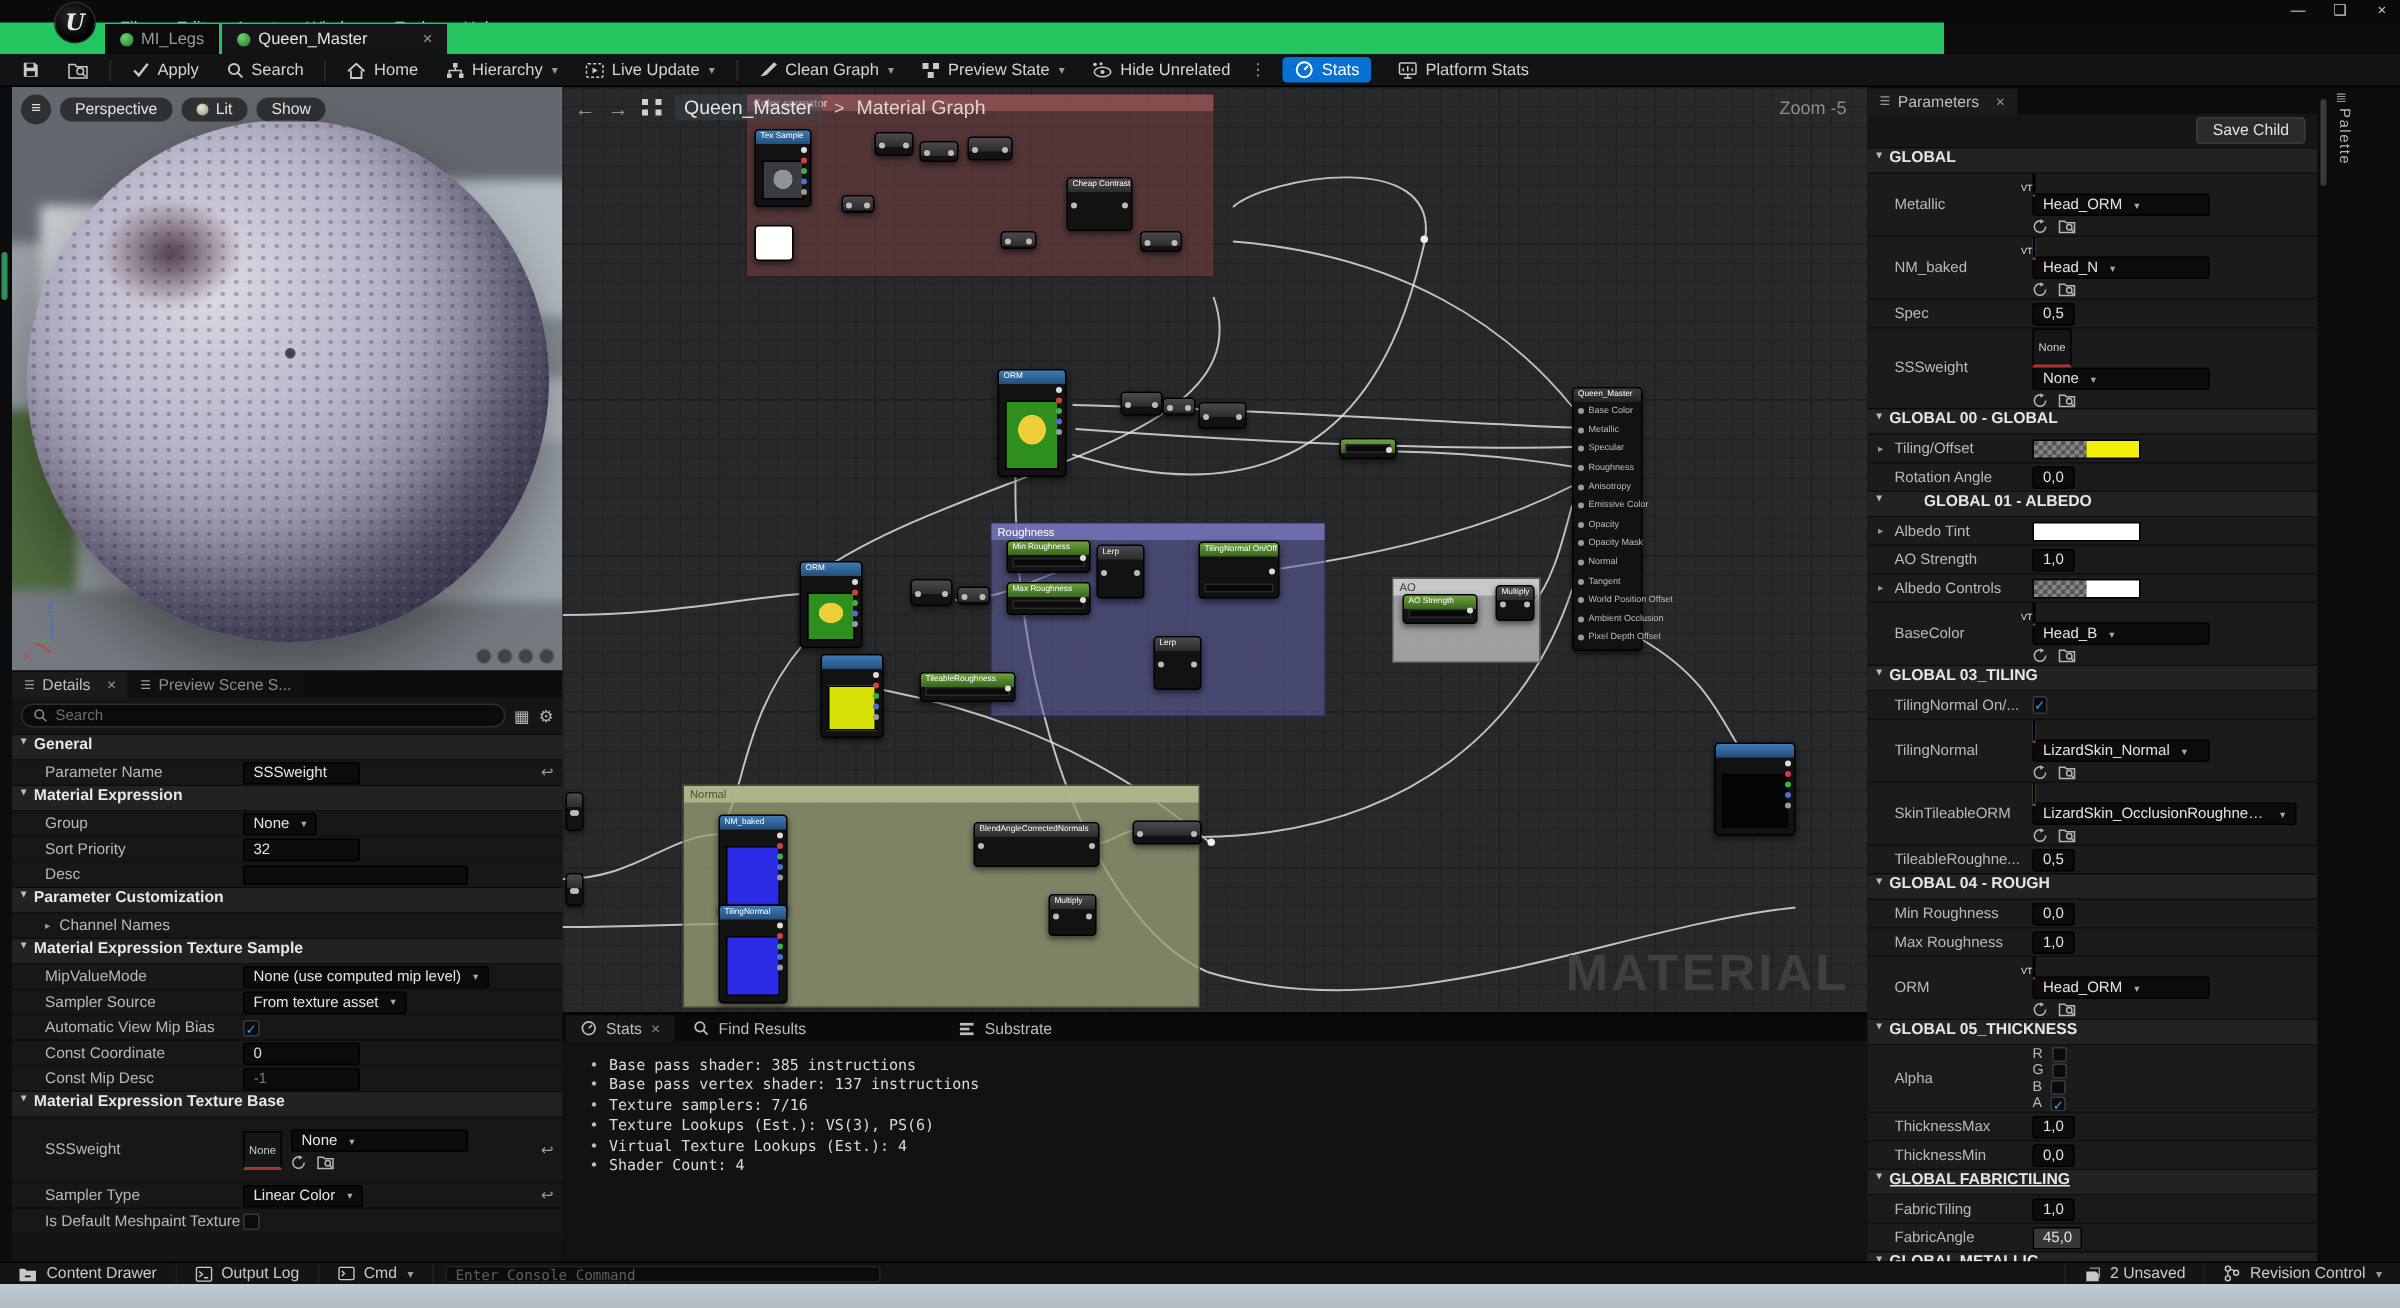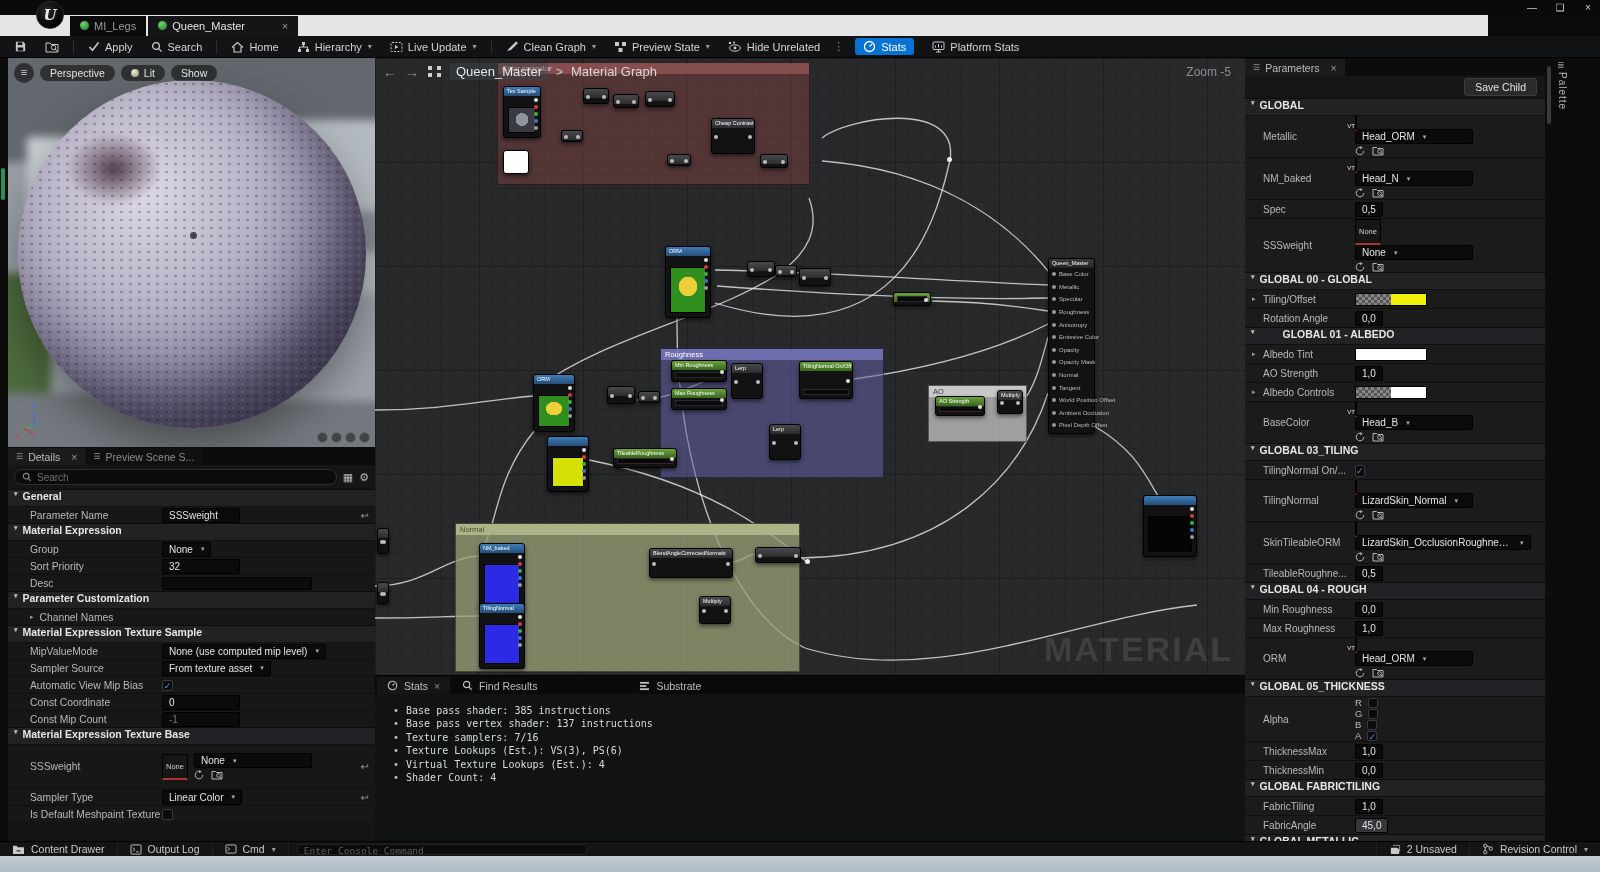--- a/index.html
+++ b/index.html
@@ -5,21 +5,21 @@
 *{margin:0;padding:0;box-sizing:border-box}
 body{width:1600px;height:872px;background:#0b0b0c;font-family:"Liberation Sans",sans-serif;overflow:hidden;position:relative;color:#ccc;font-size:11px}
 .abs{position:absolute}
 
 #menubar{left:0;top:0;width:1600px;height:15px;background:#0a0a0b}
 #menu-items{position:absolute;left:70px;top:12px;display:flex}
 #menu-items span{padding:0 10px;font-size:11px;color:#d6d6d6;line-height:14px}
 #winctl{position:absolute;right:6px;top:1px;display:flex;gap:16px;color:#cfcfcf;font-size:10px;line-height:13px}
 #winctl .wc{width:12px;text-align:center}
 #ue-logo{left:36px;top:1px;width:28px;height:28px;border-radius:50%;background:radial-gradient(circle at 40% 35%,#2a2a2a,#000 70%);border:1px solid #2e2e2e;color:#e8e8e8;font-family:"DejaVu Serif",serif;font-style:italic;font-weight:700;font-size:15px;text-align:center;line-height:26px;z-index:5}
-#tabbar{left:0;top:15px;width:1488px;height:21px;background:#e5e5e5;display:flex;align-items:center;padding-left:70px}
+#tabbar{left:0;top:15px;width:1296px;height:21px;background:#22c55e;display:flex;align-items:flex-end;padding-left:70px}
 .doc-tab{height:20px;display:flex;align-items:center;gap:5px;padding:0 10px;font-size:11px;color:#9a9a9a;background:#0b0b0c}
 .doc-tab.active{background:#151517;color:#e4e4e4;width:150px;justify-content:flex-start}
 .doc-tab .mat-dot{width:9px;height:9px;border-radius:50%;background:radial-gradient(circle at 35% 30%,#6fd36f,#1f7a2d);display:inline-block}
 .doc-tab .tab-close{margin-left:auto;color:#9a9a9a;font-size:11px}
 #toolbar{left:0;top:36px;width:1600px;height:22px;background:#121315;border-bottom:1px solid #000;display:flex;align-items:center;gap:2px;padding:0 6px}
 .tbtn{display:flex;align-items:center;gap:5px;padding:2px 8px;color:#d4d4d4;font-size:11px;border-radius:3px}
 .tbtn svg{display:block}
 .tsep{width:1px;height:14px;background:#2c2d2f;margin:0 4px}
 .tbtn.blue{background:#0872d3;color:#fff}
 .chev{font-size:8px;color:#9a9a9a;margin-left:1px}
@@ -423,21 +423,21 @@
           <span class="cbox">✓</span>
         </span>
       </div>
       <div class="prow">
         <span class="plabel">Const Coordinate</span>
         <span class="pval">
           <span class="vbox" style="min-width: 78px;">0</span>
         </span>
       </div>
       <div class="prow">
-        <span class="plabel">Const Mip Count</span>
+        <span class="plabel">Const Mip Desc</span>
         <span class="pval">
           <span class="vbox dim" style="min-width: 78px;">-1</span>
         </span>
       </div>
       <div class="sec-head">
         <span class="tri">▾</span>
         <span style="overflow: hidden; white-space: nowrap;">Material Expression Texture Base</span>
       </div>
       <div class="prow texrow">
         <span class="plabel">SSSweight</span>
@@ -1087,21 +1087,21 @@
       <div class="qrow">
         <span class="plabel">ThicknessMax</span>
         <span class="pval"><span class="vbox" style="min-width: 78px;">1,0</span></span>
       </div>
       <div class="qrow">
         <span class="plabel">ThicknessMin</span>
         <span class="pval"><span class="vbox" style="min-width: 78px;">0,0</span></span>
       </div>
       <div class="sec-head">
         <span class="tri">▾</span>
-        <span style="overflow: hidden; white-space: nowrap;">GLOBAL FABRICTILING</span>
+        <span style="overflow: hidden; white-space: nowrap; text-decoration: underline;">GLOBAL FABRICTILING</span>
       </div>
       <div class="qrow">
         <span class="plabel">FabricTiling</span>
         <span class="pval"><span class="vbox" style="min-width: 78px;">1,0</span></span>
       </div>
       <div class="qrow">
         <span class="plabel">FabricAngle</span>
         <span class="pval"><span class="vbox sel" style="min-width: 78px;">45,0</span></span>
       </div>
       <div class="sec-head">

